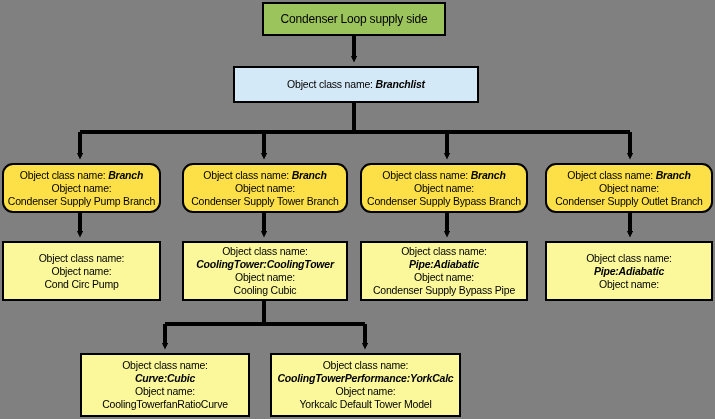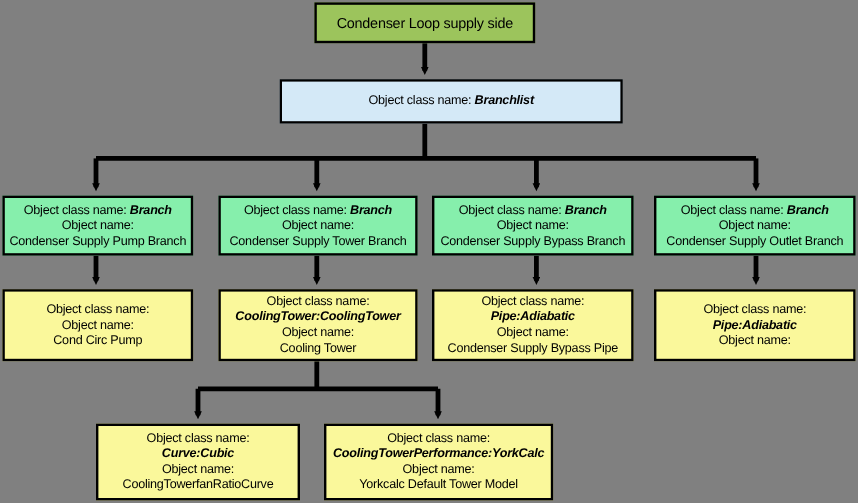--- a/index.html
+++ b/index.html
@@ -48,21 +48,21 @@
   .node .ital {
     font-style: italic;
     font-weight: bold;
   }
   .green  { background: #9BC濃; }
   .green  { background: #9CC45C; }
   .blue   { background: #D4E9F7; }
   .orange { background: #F9A濃; }
   .orange { background: #F9A濃; }
   .orange { background: #FAA濃; }
-  .orange { background: #86efac; }
+  .orange { background: #fde047; border-radius: 11px; }
   .yellow { background: #FAF89B; }
   .title-node {
     font-size: 12px;
     line-height: 15px;
   }
 </style>
 </head>
 <body>
 
 <div id="diagram">
@@ -93,21 +93,21 @@
       <line x1="165" y1="324" x2="365" y2="324"></line>
       <line x1="165" y1="324" x2="165" y2="346" marker-end="url(#arrowhead)"></line>
       <line x1="365" y1="324" x2="365" y2="346" marker-end="url(#arrowhead)"></line>
     </g>
   </svg>
 
   <div class="node green title-node" style="left:262px; top:2px; width:184px; height:34px;">
     <span class="ln">Condenser Loop supply side</span>
   </div>
 
-  <div class="node blue" style="left:233px; top:66px; width:286px; height:37px;">
+  <div class="node blue" style="left:233px; top:66px; width:246px; height:37px;">
     <span class="ln"><span>Object class name:</span> <span class="ital">Branchlist</span></span>
   </div>
 
   <div class="node orange" style="left:2px; top:163px; width:159px; height:50px;">
     <span class="ln"><span>Object class name:</span> <span class="ital">Branch</span></span>
     <span class="ln">Object name:</span>
     <span class="ln">Condenser Supply Pump Branch</span>
   </div>
 
   <div class="node orange" style="left:182px; top:163px; width:166px; height:50px;">
@@ -131,21 +131,21 @@
   <div class="node yellow" style="left:2px; top:241px; width:159px; height:60px;">
     <span class="ln">Object class name:</span>
     <span class="ln">Object name:</span>
     <span class="ln">Cond Circ Pump</span>
   </div>
 
   <div class="node yellow" style="left:182px; top:241px; width:166px; height:60px;">
     <span class="ln">Object class name:</span>
     <span class="ln ital">CoolingTower:CoolingTower</span>
     <span class="ln">Object name:</span>
-    <span class="ln">Cooling Tower</span>
+    <span class="ln">Cooling Cubic</span>
   </div>
 
   <div class="node yellow" style="left:360px; top:241px; width:168px; height:60px;">
     <span class="ln">Object class name:</span>
     <span class="ln ital">Pipe:Adiabatic</span>
     <span class="ln">Object name:</span>
     <span class="ln">Condenser Supply Bypass Pipe</span>
   </div>
 
   <div class="node yellow" style="left:545px; top:241px; width:168px; height:60px;">

